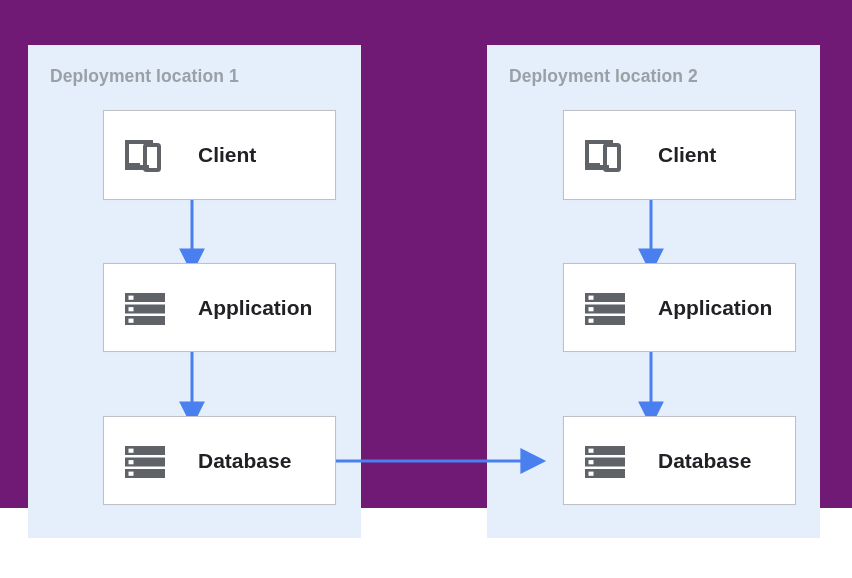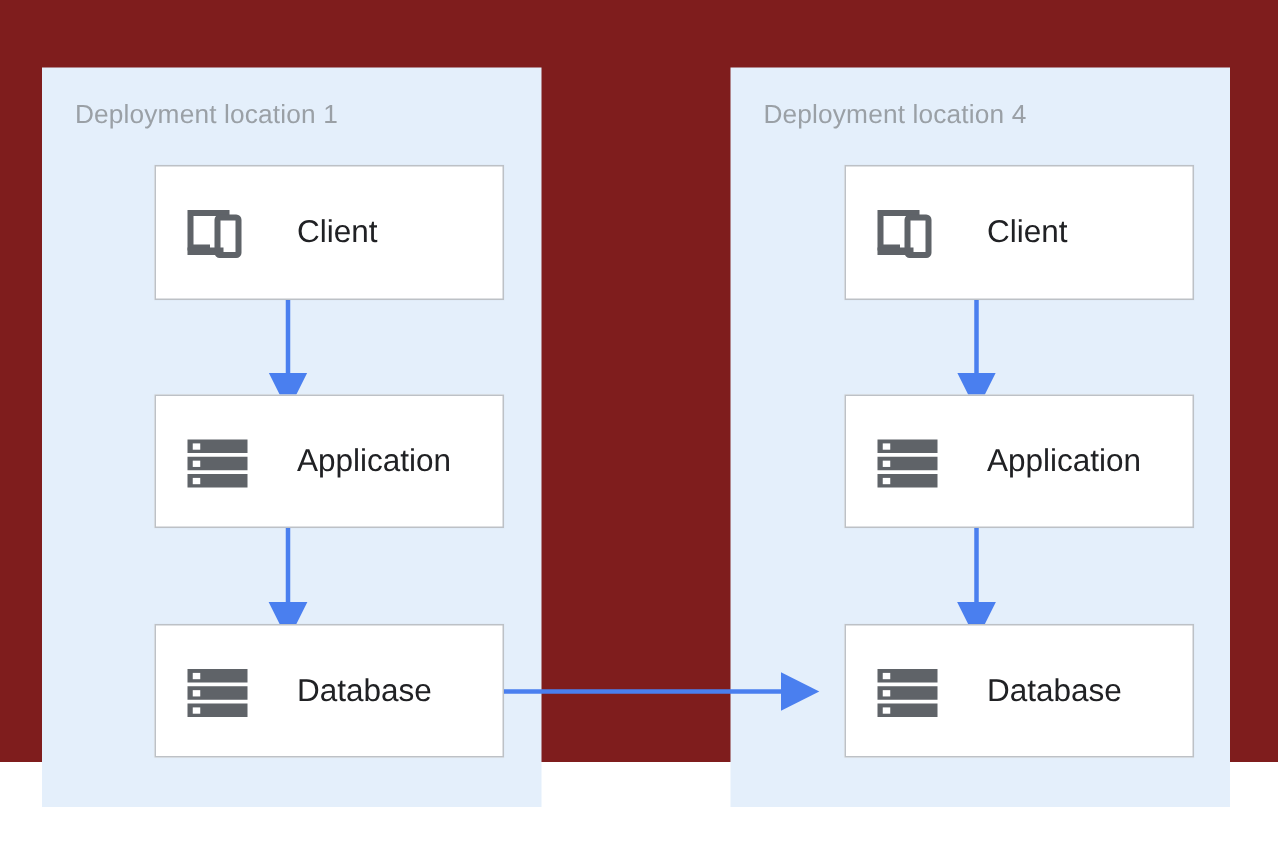--- a/index.html
+++ b/index.html
@@ -14,21 +14,22 @@
     overflow: hidden;
     font-family: "Liberation Sans", sans-serif;
     -webkit-font-smoothing: antialiased;
   }
   #canvas {
     position: absolute;
     left: 0;
     top: 0;
     width: 852px;
     height: 508px;
-    background: #7f1d1d;
+    background: #701a75;
+    font-weight: bold;
   }
   .zone {
     position: absolute;
     background: #e4effb;
   }
   .zone-label {
     position: absolute;
     color: #9aa0a6;
     font-size: 17.5px;
     font-family: "Liberation Sans", sans-serif;
@@ -76,21 +77,21 @@
 </style>
 </head>
 <body>
 
 <div id="canvas">
 
   <div class="zone" style="left:28px; top:45px; width:333px; height:493px;"></div>
   <div class="zone-label" style="left:50px; top:66px;">Deployment location 1</div>
 
   <div class="zone" style="left:487px; top:45px; width:333px; height:493px;"></div>
-  <div class="zone-label" style="left:509px; top:66px;">Deployment location 4</div>
+  <div class="zone-label" style="left:509px; top:66px;">Deployment location 2</div>
 
   <svg class="conn" viewBox="0 0 852 578">
     <defs>
       <marker id="arrowhead" markerWidth="9" markerHeight="9" refX="1.2" refY="4.5" orient="auto" markerUnits="strokeWidth">
         <path d="M0,0.2 L8.6,4.5 L0,8.8 Z" fill="#4a7fef"></path>
       </marker>
     </defs>
     <line x1="192" y1="200" x2="192" y2="252" stroke="#4a7fef" stroke-width="3" marker-end="url(#arrowhead)"></line>
     <line x1="192" y1="352" x2="192" y2="405" stroke="#4a7fef" stroke-width="3" marker-end="url(#arrowhead)"></line>
     <line x1="651" y1="200" x2="651" y2="252" stroke="#4a7fef" stroke-width="3" marker-end="url(#arrowhead)"></line>

